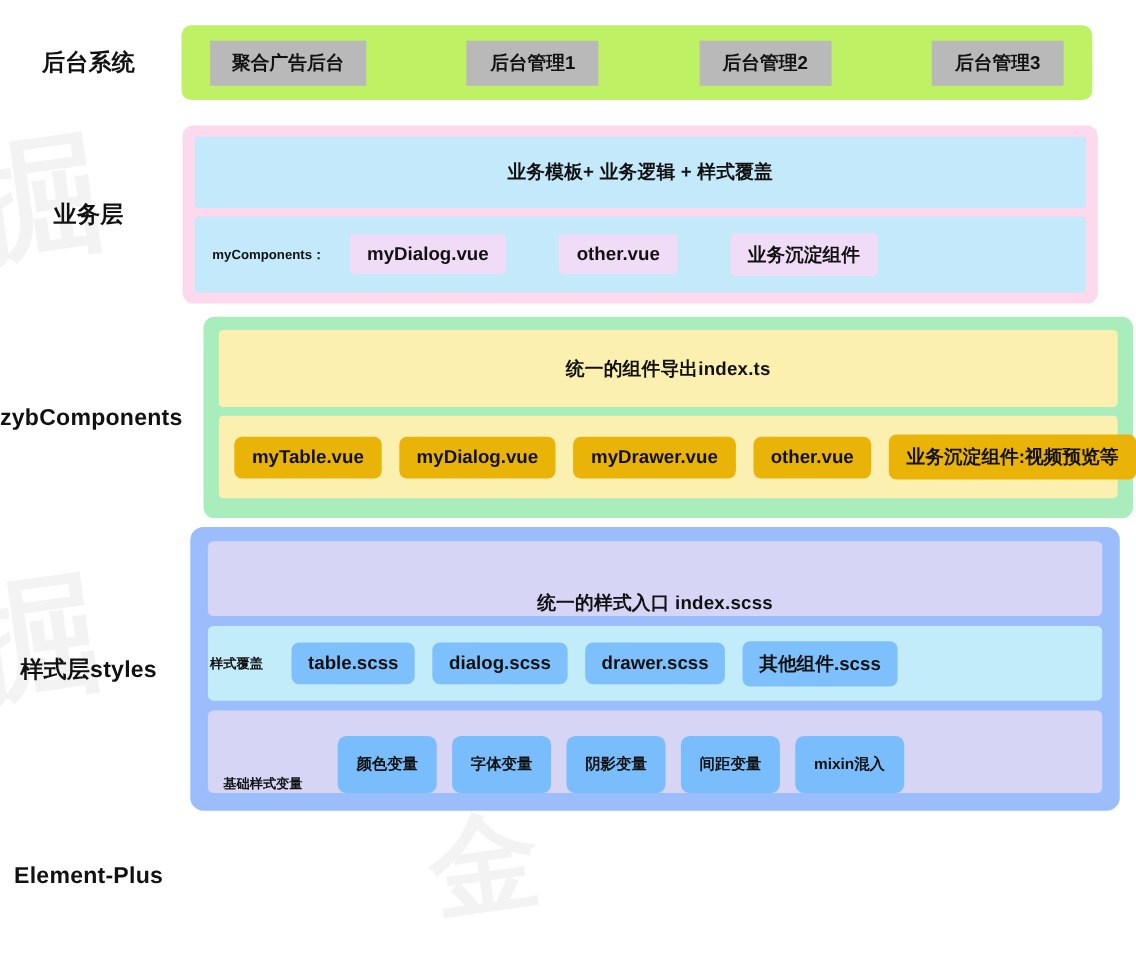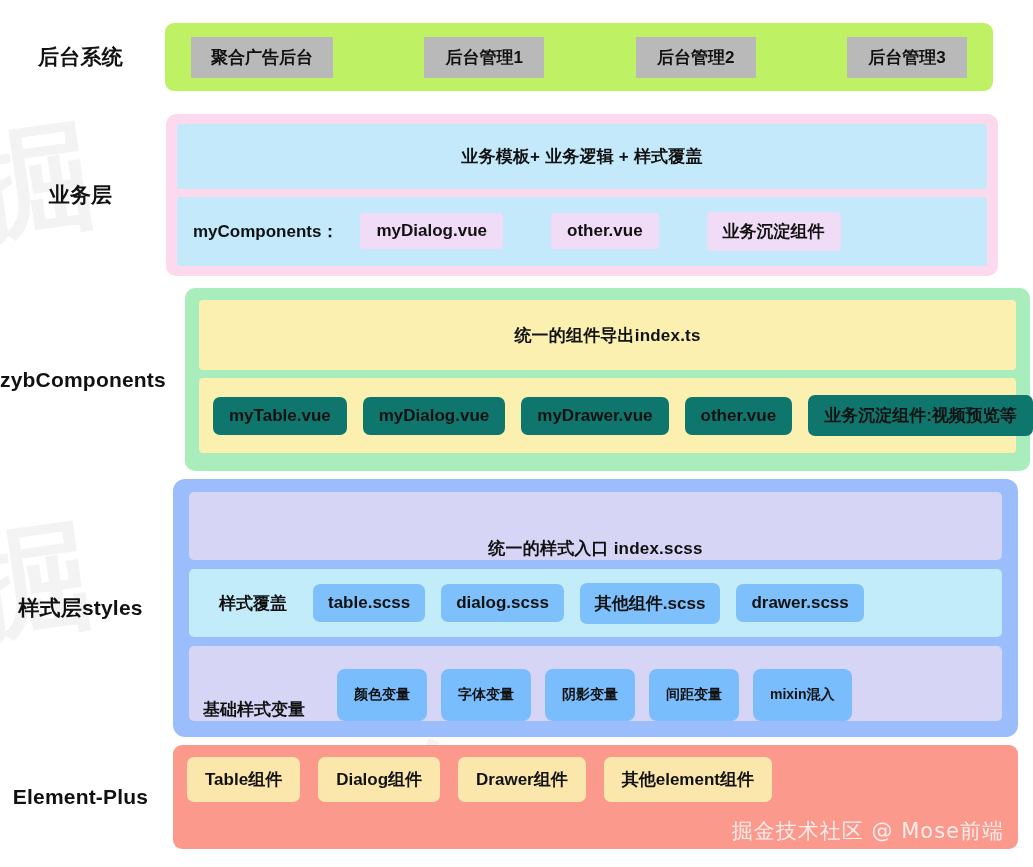--- a/index.html
+++ b/index.html
@@ -131,21 +131,21 @@
     gap: 0;
     justify-content: flex-start;
   }
   .band-title {
     font-size: 17px;
     font-weight: 700;
     color: #111111;
     letter-spacing: 0.2px;
   }
   .inline-label {
-    font-size: 17px;
+    font-size: 12px;
     font-weight: 600;
     color: #111111;
     white-space: nowrap;
   }
   .chip-lav {
     background: #f0dcf7;
     color: #111111;
     font-size: 17px;
     font-weight: 600;
     border-radius: 4px;
@@ -174,21 +174,21 @@
     height: 70px;
     justify-content: center;
   }
   .band-zyb-bottom {
     height: 75px;
     padding: 0 14px;
     gap: 16px;
     justify-content: flex-start;
   }
   .chip-mint {
-    background: #0f766e;
+    background: #eab308;
     color: #111111;
     font-size: 17px;
     font-weight: 600;
     border-radius: 7px;
     padding: 9px 16px;
     white-space: nowrap;
     text-align: center;
   }
 
   
@@ -211,21 +211,21 @@
   .band-styles-entry {
     height: 68px;
     justify-content: center;
   }
   .band-cyan {
     background: #c3ecfb;
     border-radius: 5px;
     height: 68px;
     display: flex;
     align-items: center;
-    padding: 0 30px;
+    padding: 0 2px;
     gap: 16px;
   }
   .band-styles-vars {
     height: 75px;
     padding: 0 14px;
     gap: 14px;
     justify-content: flex-start;
   }
   .chip-blue {
     background: #7ec0fb;
@@ -360,45 +360,34 @@
       <div class="layer-box box-styles">
 
         <div class="band-lav band-styles-entry">
           <span class="band-title">统一的样式入口 index.scss</span>
         </div>
 
         <div class="band-cyan">
           <span class="inline-label" style="margin-right:10px;">样式覆盖</span>
           <span class="chip-blue">table.scss</span>
           <span class="chip-blue">dialog.scss</span>
+          <span class="chip-blue">drawer.scss</span>
           <span class="chip-blue">其他组件.scss</span>
-          <span class="chip-blue">drawer.scss</span>
         </div>
 
         <div class="band-lav band-styles-vars">
           <span class="inline-label" style="margin-right:18px;">基础样式变量</span>
           <span class="chip-blue-strong">颜色变量</span>
           <span class="chip-blue-strong">字体变量</span>
           <span class="chip-blue-strong">阴影变量</span>
           <span class="chip-blue-strong">间距变量</span>
           <span class="chip-blue-strong">mixin混入</span>
         </div>
 
       </div>
     </div>
   </div>
 
   <div class="layer-row row-element">
     <div class="layer-label">Element-Plus</div>
-    <div class="layer-body">
-      <div class="box-element">
-        <div class="element-items">
-          <span class="chip-cream">Table组件</span>
-          <span class="chip-cream">Dialog组件</span>
-          <span class="chip-cream">Drawer组件</span>
-          <span class="chip-cream">其他element组件</span>
-        </div>
-        <div class="credit">掘金技术社区 @ Mose前端</div>
-      </div>
-    </div>
   </div>
 
 </div>
 
 </body></html>

